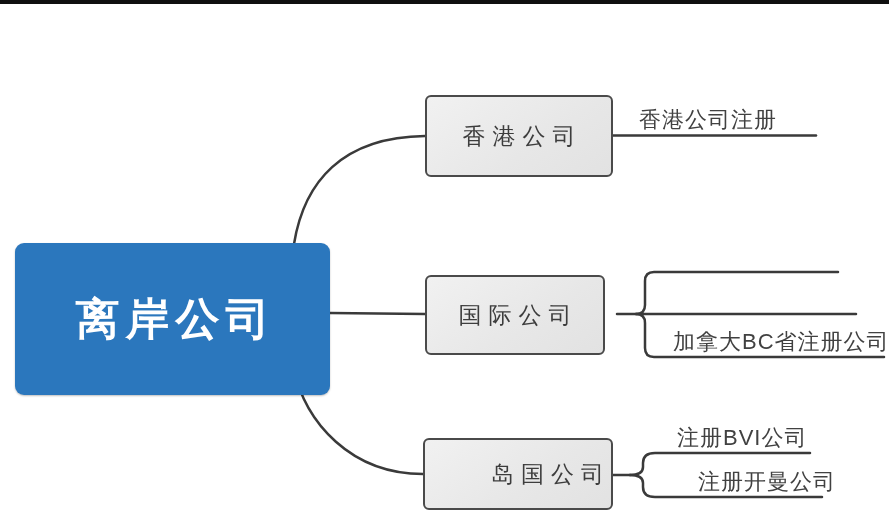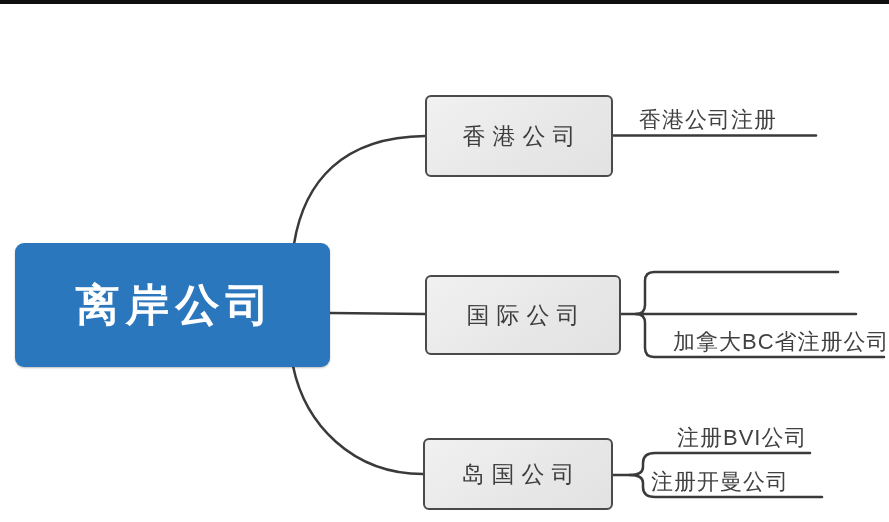--- a/index.html
+++ b/index.html
@@ -27,54 +27,54 @@
   .connector-layer{
     position:absolute;left:0;top:0;width:889px;height:522px;
     pointer-events:none;
   }
   .node{
     position:absolute;
     display:flex;align-items:center;justify-content:center;
     box-sizing:border-box;
   }
   .root-node{
-    left:15px;top:243px;width:315px;height:124px;
+    left:15px;top:243px;width:315px;height:152px;
     background:var(--root-bg);
     border-radius:9px;
     color:var(--root-text);
     font-size:44px;font-weight:600;letter-spacing:6px;
     text-indent:6px;
     box-shadow:0 1px 2px rgba(0,0,0,0.25);
   }
   .branch-node{
     background:linear-gradient(145deg,#f1f1f1 0%,#e7e7e7 60%,#e2e2e2 100%);
     border:2px solid var(--node-border);
     color:var(--node-text);
     font-size:23px;letter-spacing:7px;
     text-indent:7px;
     border-radius:6px;
   }
   .branch-hongkong{left:425px;top:95px;width:188px;height:82px;}
-  .branch-international{left:425px;top:275px;width:196px;height:80px;}
-  .branch-island{left:423px;top:438px;width:190px;height:72px;}
+  .branch-international{left:425px;top:275px;width:180px;height:80px;}
+  .branch-island{left:423px;top:438px;width:190px;height:72px;justify-content:flex-end;}
   .leaf-label{
     position:absolute;
     color:var(--leaf-text);
     font-size:22px;letter-spacing:1px;
     text-align:left;
     white-space:nowrap;
     line-height:26px;
     margin-left:25px;
   }
   .leaf-hk-0{left:614px;top:107px;width:198px;}
   .leaf-intl-0{left:648px;top:244px;width:186px;}
   .leaf-intl-1{left:648px;top:286px;width:203px;}
   .leaf-intl-2{left:648px;top:329px;width:230px;}
   .leaf-isl-0{left:652px;top:425px;width:146px;}
-  .leaf-isl-1{left:626px;top:469px;width:158px;}
+  .leaf-isl-1{left:673px;top:469px;width:158px;}
 </style>
 </head>
 <body>
 
 <div class="canvas">
 
   <div class="top-bar"></div>
 
   <svg class="connector-layer" width="889" height="522" viewBox="0 0 889 522">
     <g fill="none" stroke="#3a3a3a" stroke-width="2.5" stroke-linecap="round">

